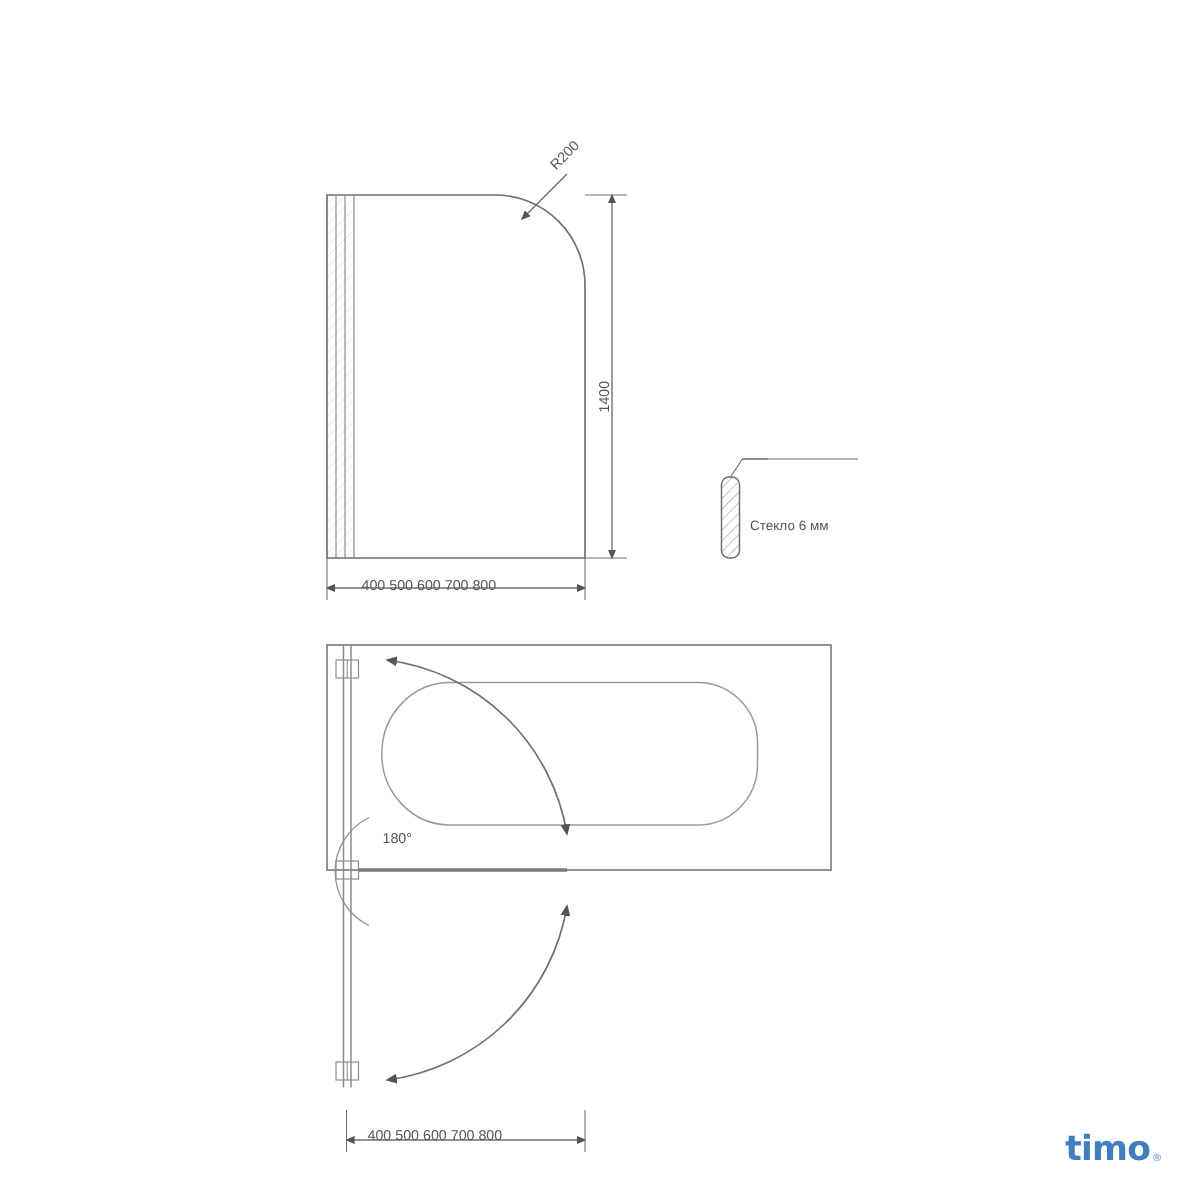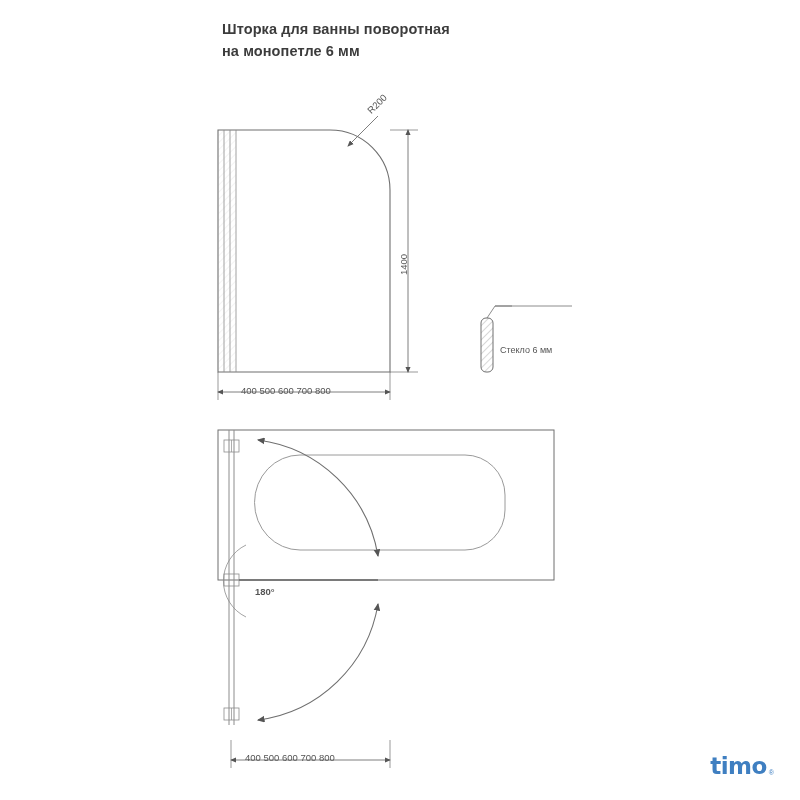--- a/index.html
+++ b/index.html
@@ -74,24 +74,20 @@
     font-size: 7px;
     color: #3f7fc1;
     line-height: 10px;
   }
 </style>
 </head>
 <body>
 
 <div id="stage">
 
-  <div class="title">
-    <span>Шторка для ванны поворотная</span>
-    <span>на монопетле 6 мм</span>
-  </div>
 
   <svg class="draw" viewBox="0 0 800 800">
     <defs>
       <pattern id="hatch" width="5" height="5" patternUnits="userSpaceOnUse" patternTransform="rotate(45)">
         <line x1="0" y1="0" x2="0" y2="5" stroke="#9a9a9a" stroke-width="0.8"></line>
       </pattern>
       <marker id="arrowEnd" markerWidth="7" markerHeight="7" refX="6" refY="3" orient="auto">
         <path d="M0,0 L7,3 L0,6 z" fill="#555"></path>
       </marker>
       <marker id="arrowStart" markerWidth="7" markerHeight="7" refX="1" refY="3" orient="auto">
@@ -158,21 +154,21 @@
   </svg>
 
   <div class="lbl rot45" style="left:365px; top:108px;">R200</div>
 
   <div class="lbl rot90" style="left:398px; top:275px;">1400</div>
 
   <div class="lbl small" style="left:500px; top:297px;">Стекло 6 мм</div>
 
   <div class="lbl" style="left:241px; top:385px;">400 500 600 700 800</div>
 
-  <div class="lbl" style="left:255px; top:586px;font-weight:bold;">180°</div>
+  <div class="lbl" style="left:255px; top:554px;">180°</div>
 
   <div class="lbl" style="left:245px; top:752px;">400 500 600 700 800</div>
 
   <div class="logo">
     <span class="logo-text">timo</span>
     <span class="logo-reg">®</span>
   </div>
 
 </div>
 

